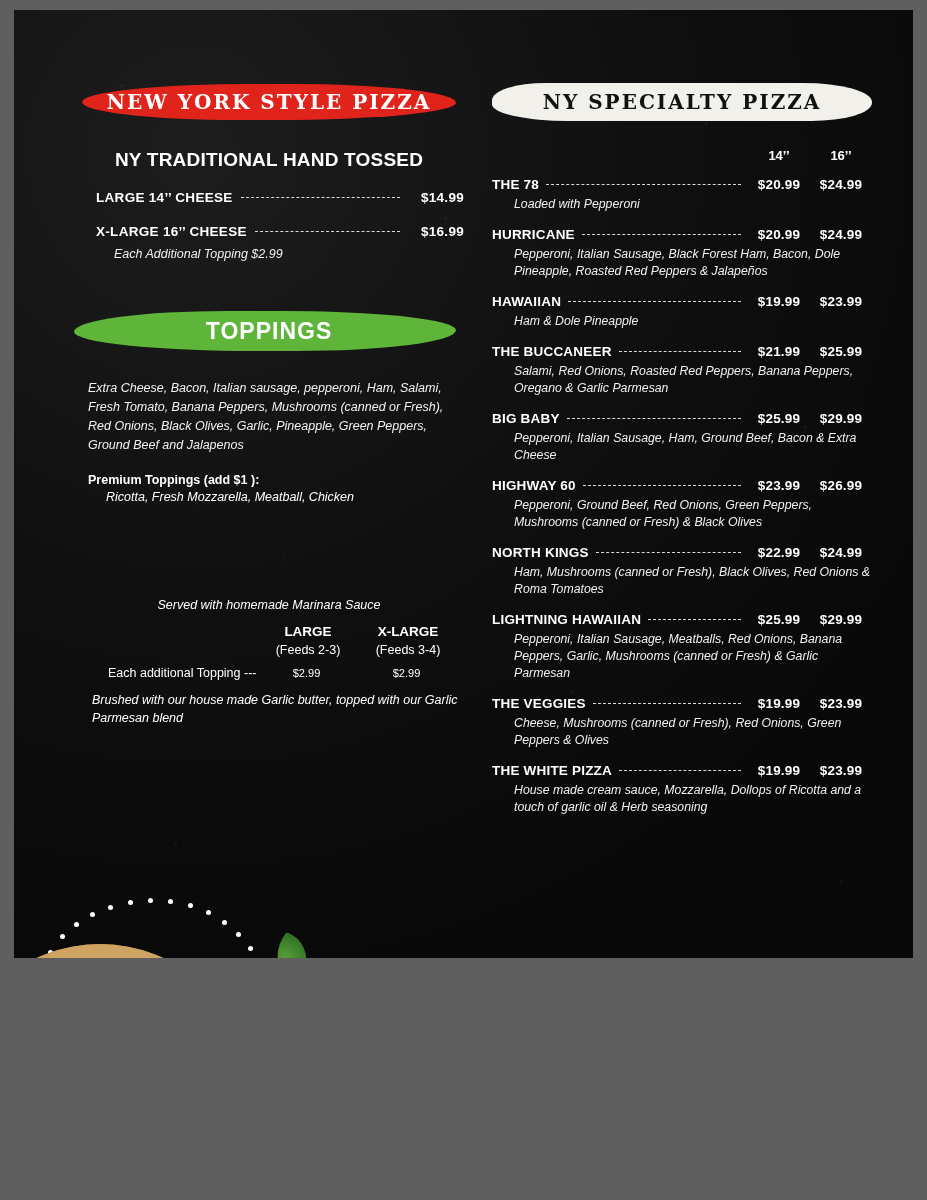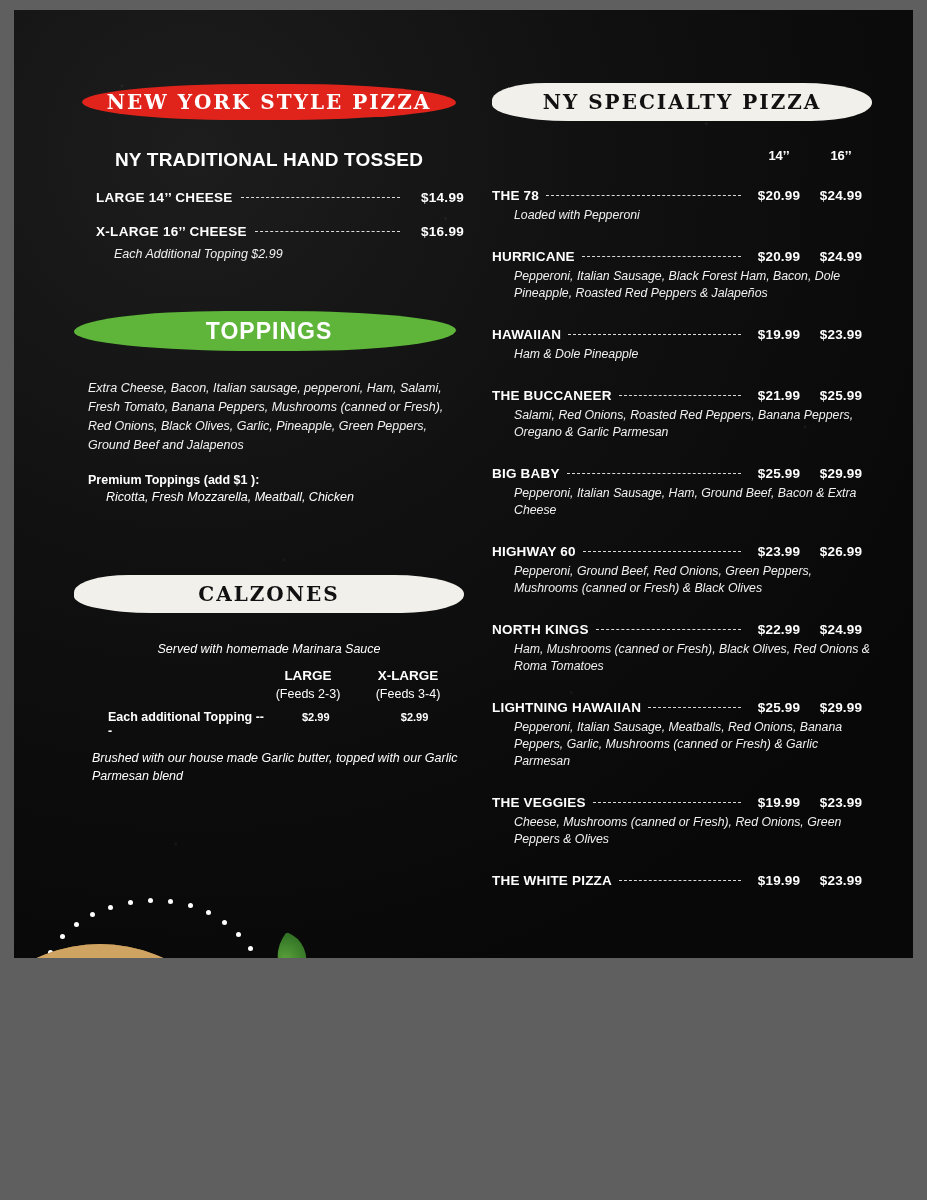--- a/index.html
+++ b/index.html
@@ -213,21 +213,21 @@
   .calz-price-row .p {
     width: 100px;
     text-align: center;
   }
   .calz-sub-row {
     display: flex;
     align-items: baseline;
     margin-top: 9px;
     padding-left: 34px;
     font-size: 12.5px;
-    font-weight: 700;
+    font-weight: 400;
   }
   .calz-sub-row .p {
     width: 100px;
     text-align: center;
     font-size: 11px;
   }
   .calz-foot {
     font-style: italic;
     font-size: 12.5px;
     line-height: 18px;
@@ -237,21 +237,21 @@
 
   
   .size-head {
     display: flex;
     justify-content: flex-end;
     margin-top: 24px;
     font-size: 13px;
     font-weight: 600;
   }
   .size-head .s { width: 62px; text-align: center; }
-  .spec-item { margin-top: 25px; }
+  .spec-item { margin-top: 14px; }
   .spec-line {
     display: flex;
     align-items: baseline;
     font-size: 13.5px;
     font-weight: 700;
     letter-spacing: .2px;
   }
   .spec-line .name { white-space: nowrap; }
   .spec-line .dots {
     flex: 1;
@@ -386,24 +386,20 @@
         <div class="label">TOPPINGS</div>
       </div>
 
       <div class="toppings-block body-italic">Extra Cheese, Bacon, Italian sausage, pepperoni, Ham, Salami, Fresh Tomato, Banana Peppers, Mushrooms (canned or Fresh), Red Onions, Black Olives, Garlic, Pineapple, Green Peppers, Ground Beef and Jalapenos</div>
 
       <div class="premium-head">Premium Toppings (add $1 ):</div>
       <div class="premium-list">Ricotta, Fresh Mozzarella, Meatball, Chicken</div>
 
       <div style="height:68px"></div>
 
-      <div class="banner white">
-        <div class="brush"></div>
-        <div class="label">CALZONES</div>
-      </div>
 
       <div class="calz-note">Served with homemade Marinara Sauce</div>
 
       <div class="calz-cols">
         <div class="calz-col">
           <div>LARGE</div>
           <div class="sub">(Feeds 2-3)</div>
         </div>
         <div class="calz-col">
           <div>X-LARGE</div>
@@ -523,20 +519,21 @@
         <div class="spec-desc">Cheese, Mushrooms (canned or Fresh), Red Onions, Green Peppers &amp; Olives</div>
       </div>
 
       <div class="spec-item">
         <div class="spec-line">
           <span class="name">THE WHITE PIZZA</span>
           <span class="dots"></span>
           <span class="p">$19.99</span>
           <span class="p">$23.99</span>
         </div>
+        <div class="spec-desc">House made cream sauce, Mozzarella, Dollops of Ricotta and a touch of garlic oil &amp; Herb seasoning</div>
       </div>
     </div>
 
     <div class="dots-arc">
       <span style="left:10px;top:60px"></span>
       <span style="left:22px;top:44px"></span>
       <span style="left:36px;top:32px"></span>
       <span style="left:52px;top:22px"></span>
       <span style="left:70px;top:15px"></span>
       <span style="left:90px;top:10px"></span>

